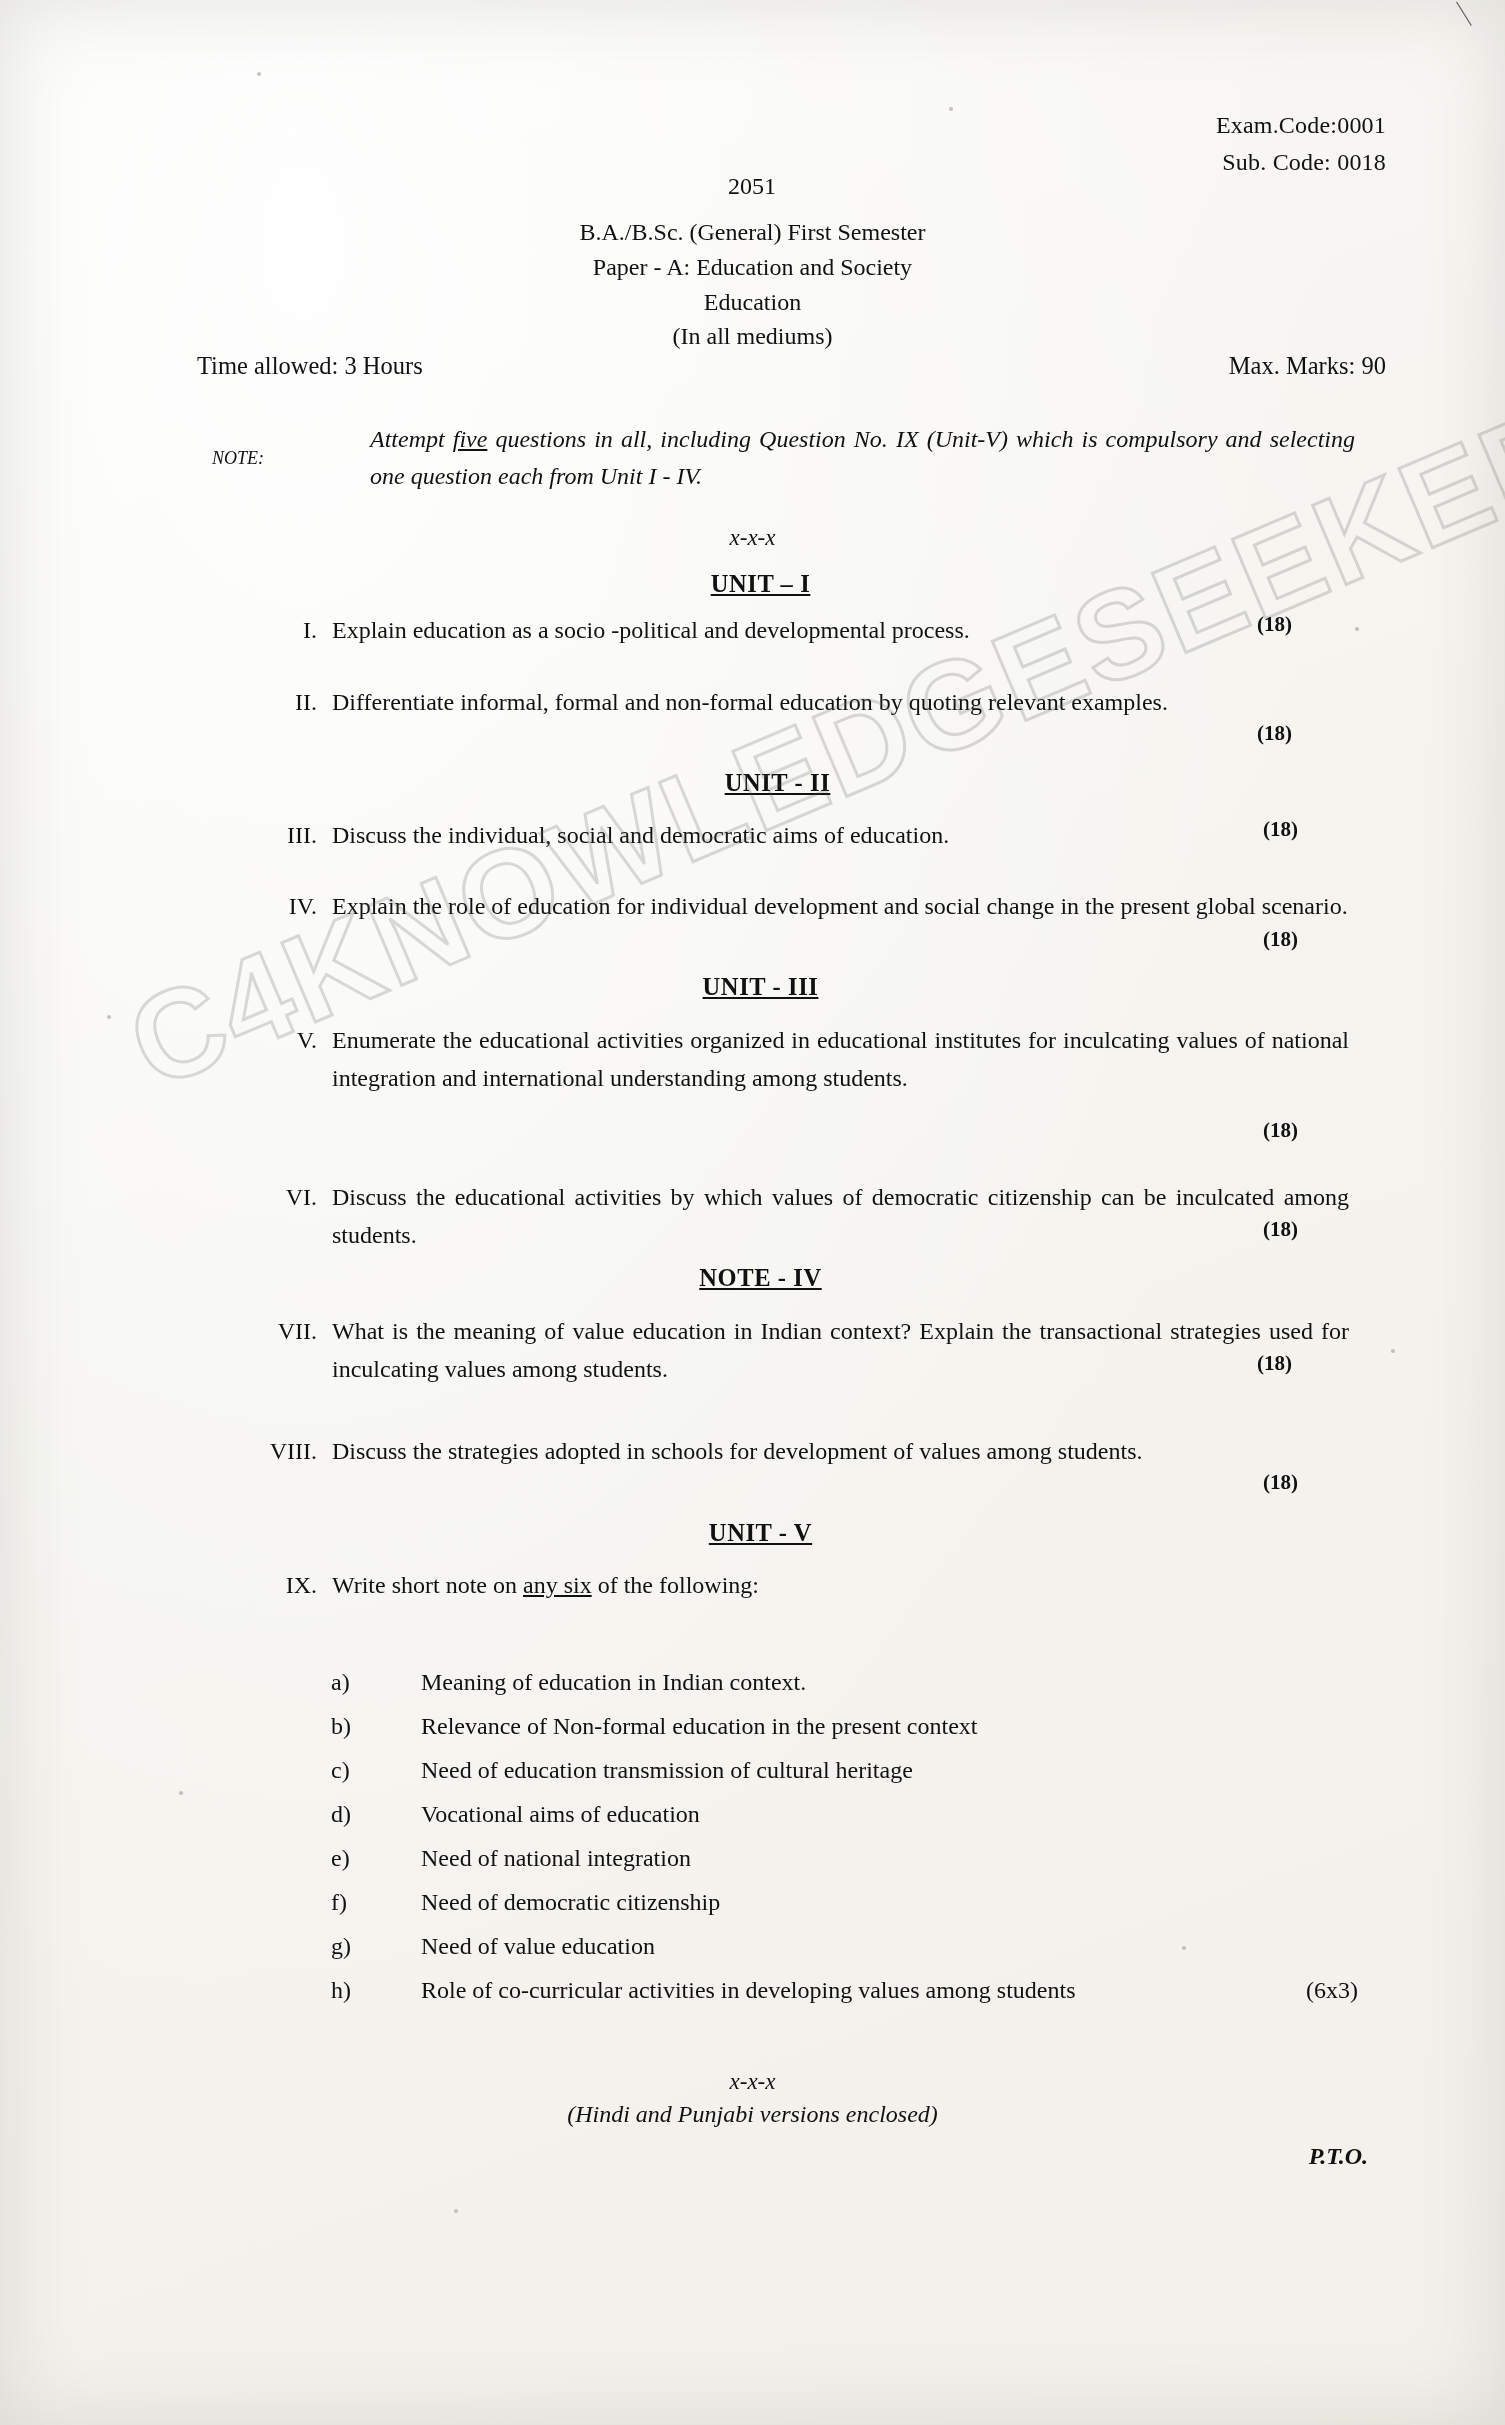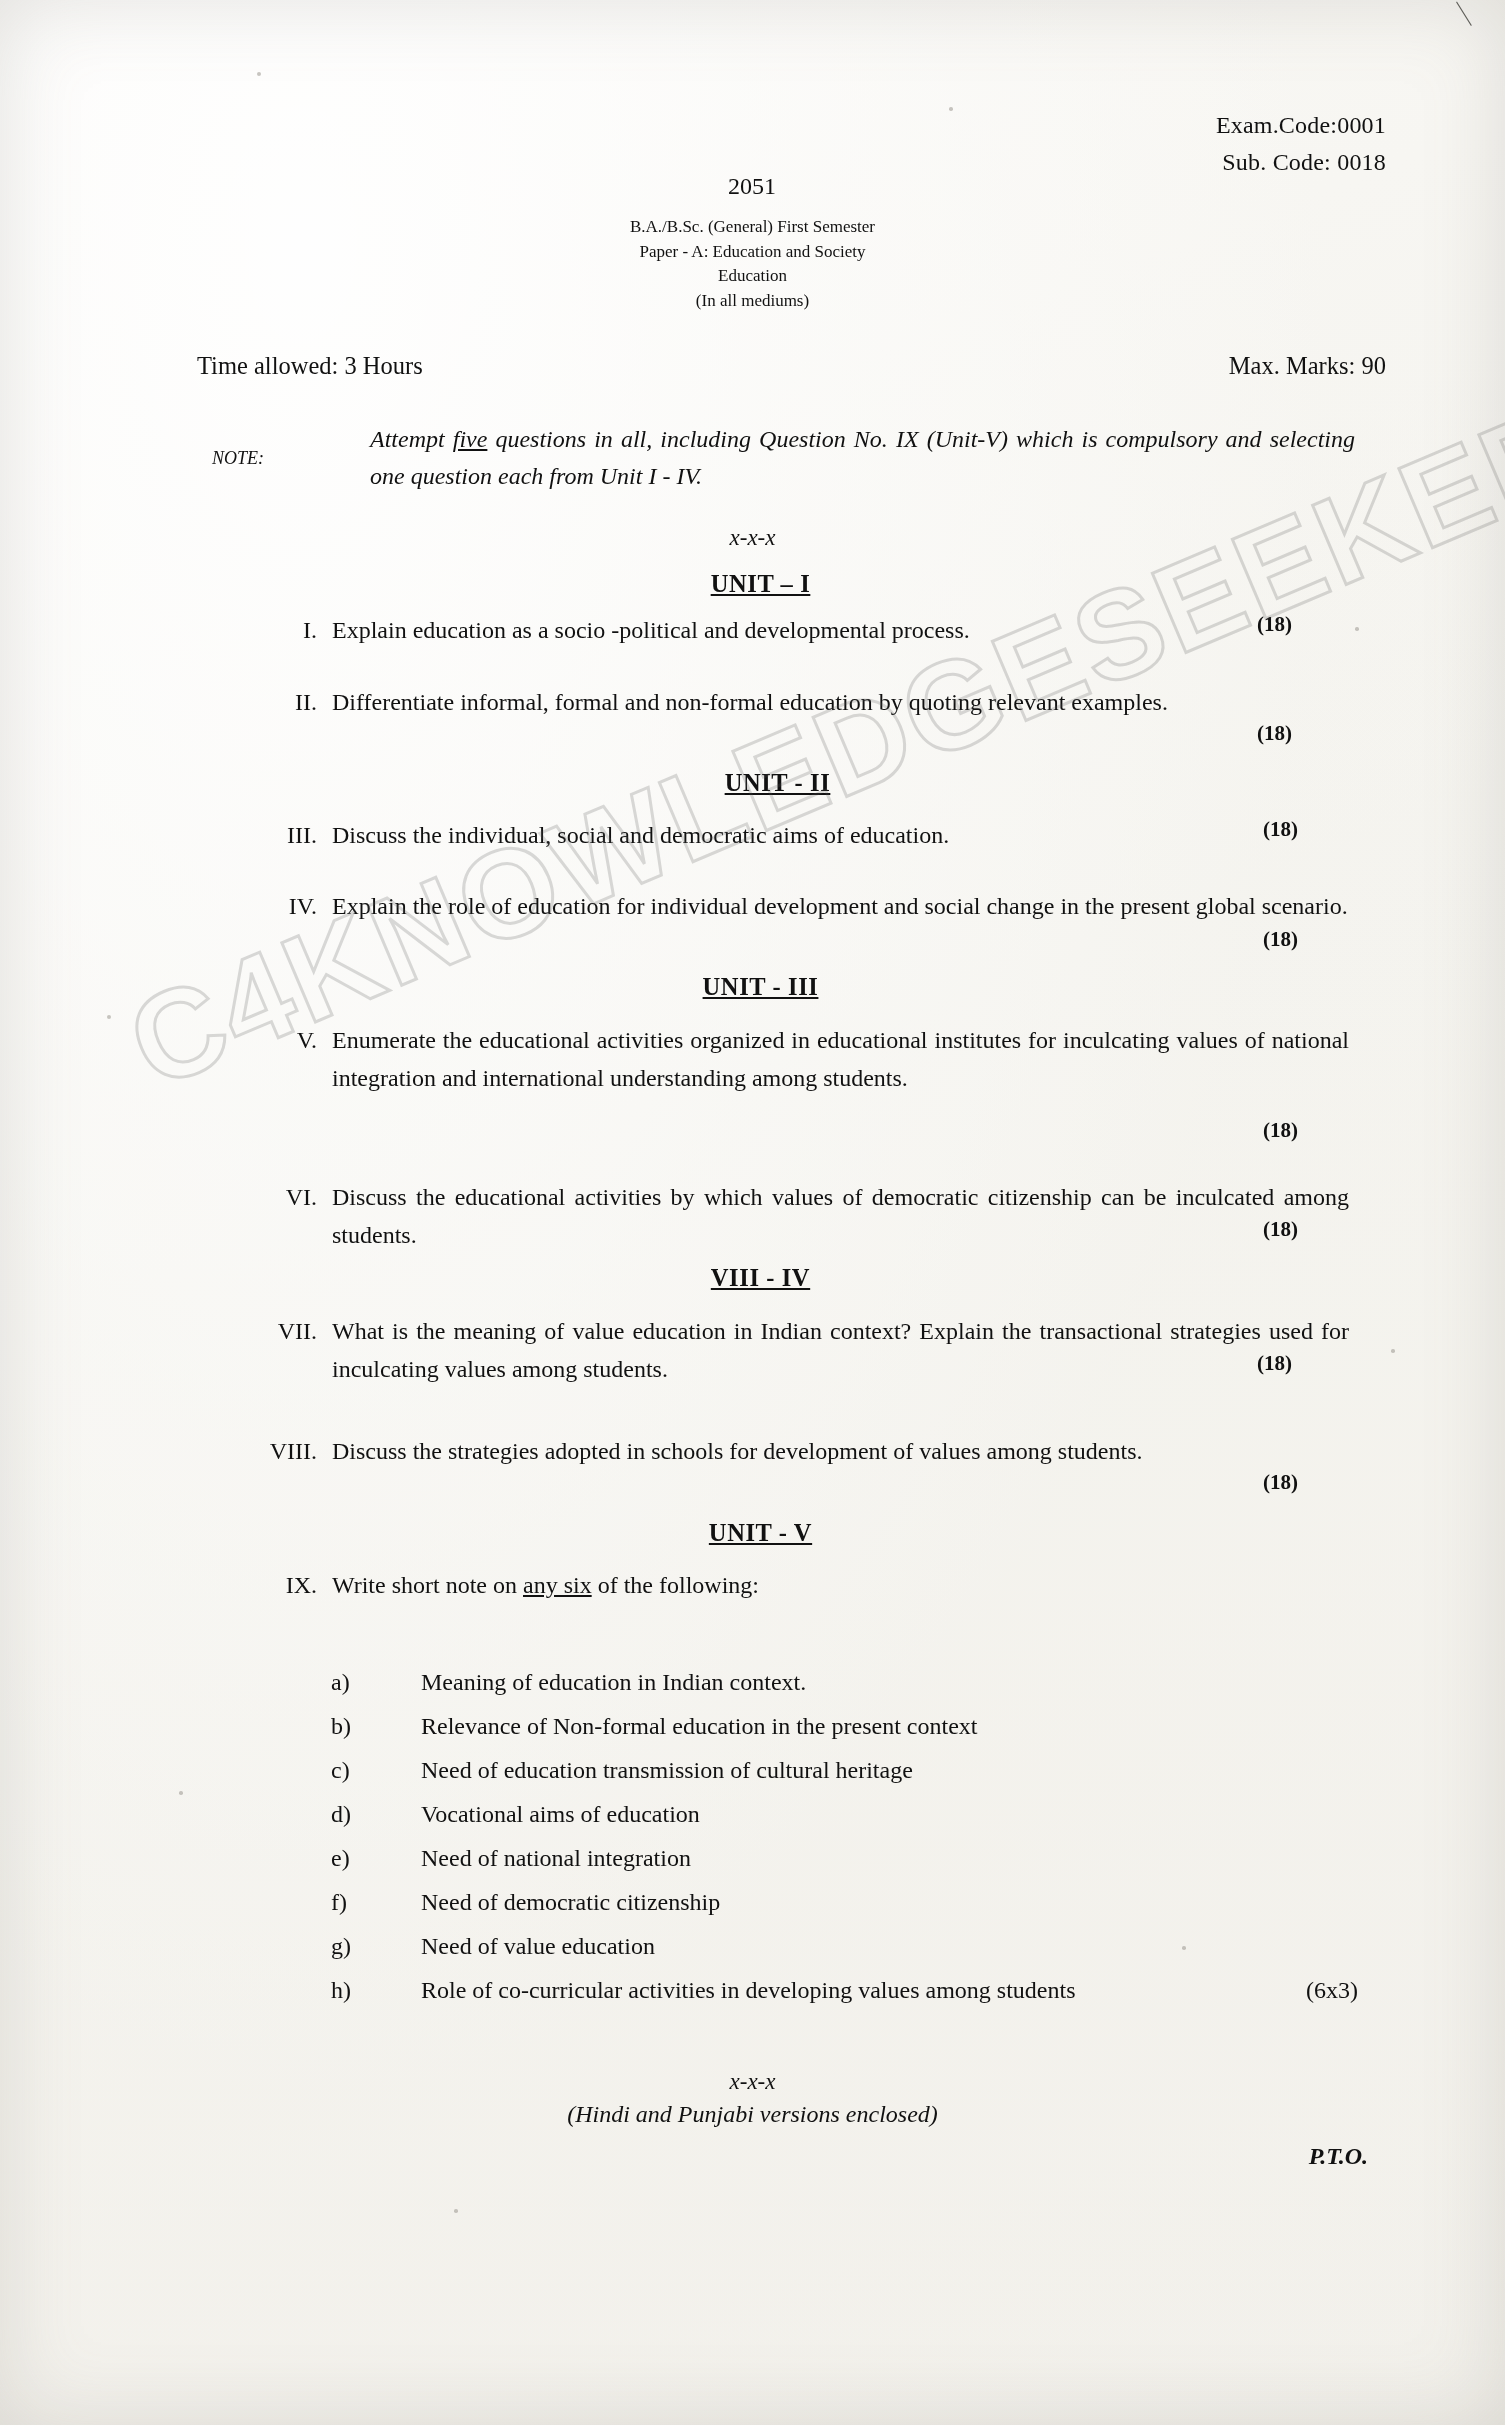--- a/index.html
+++ b/index.html
@@ -74,21 +74,21 @@
   .roll-num {
     left: 728px;
     top: 173px;
     font-size: 24px;
   }
   .center-head {
     left: 0;
     right: 0;
     top: 215px;
     text-align: center;
-    font-size: 17px;
+    font-size: 24px;
     line-height: 1.45;
   }
   .center-head div { white-space: nowrap; }
   .time-allowed {
     left: 197px;
     top: 352px;
     font-size: 24.5px;
   }
   .max-marks {
     right: 119px;
@@ -298,21 +298,21 @@
       <div class="body">Enumerate the educational activities organized in educational institutes for inculcating values of national integration and international understanding among students.</div>
     </div>
     <div class="marks" style="left:1263px; top:1118px;">(18)</div>
 
     <div class="q" style="top:1179px;">
       <span class="num">VI.</span>
       <div class="body">Discuss the educational activities by which values of democratic citizenship can be inculcated among students.</div>
     </div>
     <div class="marks" style="left:1263px; top:1217px;">(18)</div>
 
-    <div class="abs unit-head" style="top:1264px;">VIII - IV</div>
+    <div class="abs unit-head" style="top:1264px;">NOTE - IV</div>
 
     <div class="q" style="top:1313px;">
       <span class="num">VII.</span>
       <div class="body">What is the meaning of value education in Indian context? Explain the transactional strategies used for inculcating values among students.</div>
     </div>
     <div class="marks" style="left:1257px; top:1351px;">(18)</div>
 
     <div class="q" style="top:1433px;">
       <span class="num">VIII.</span>
       <div class="body">Discuss the strategies adopted in schools for development of values among students.</div>

